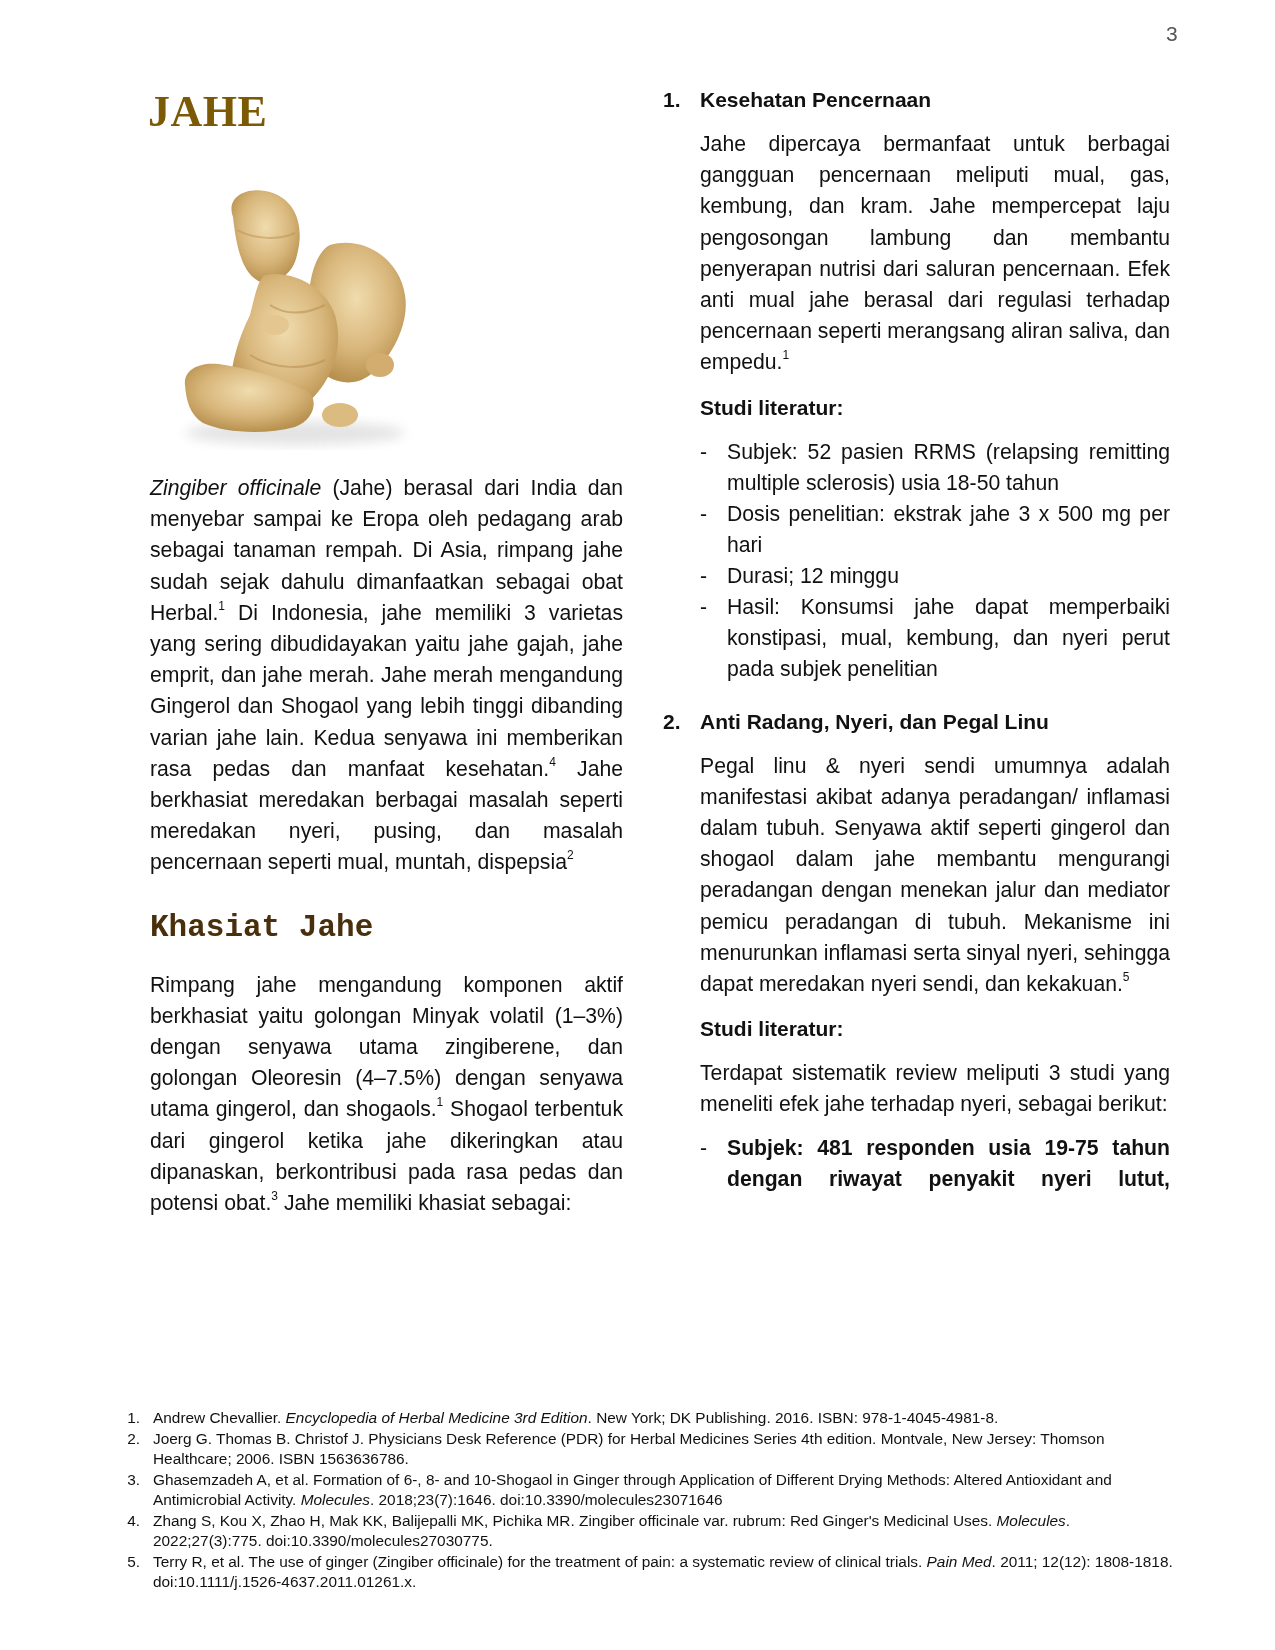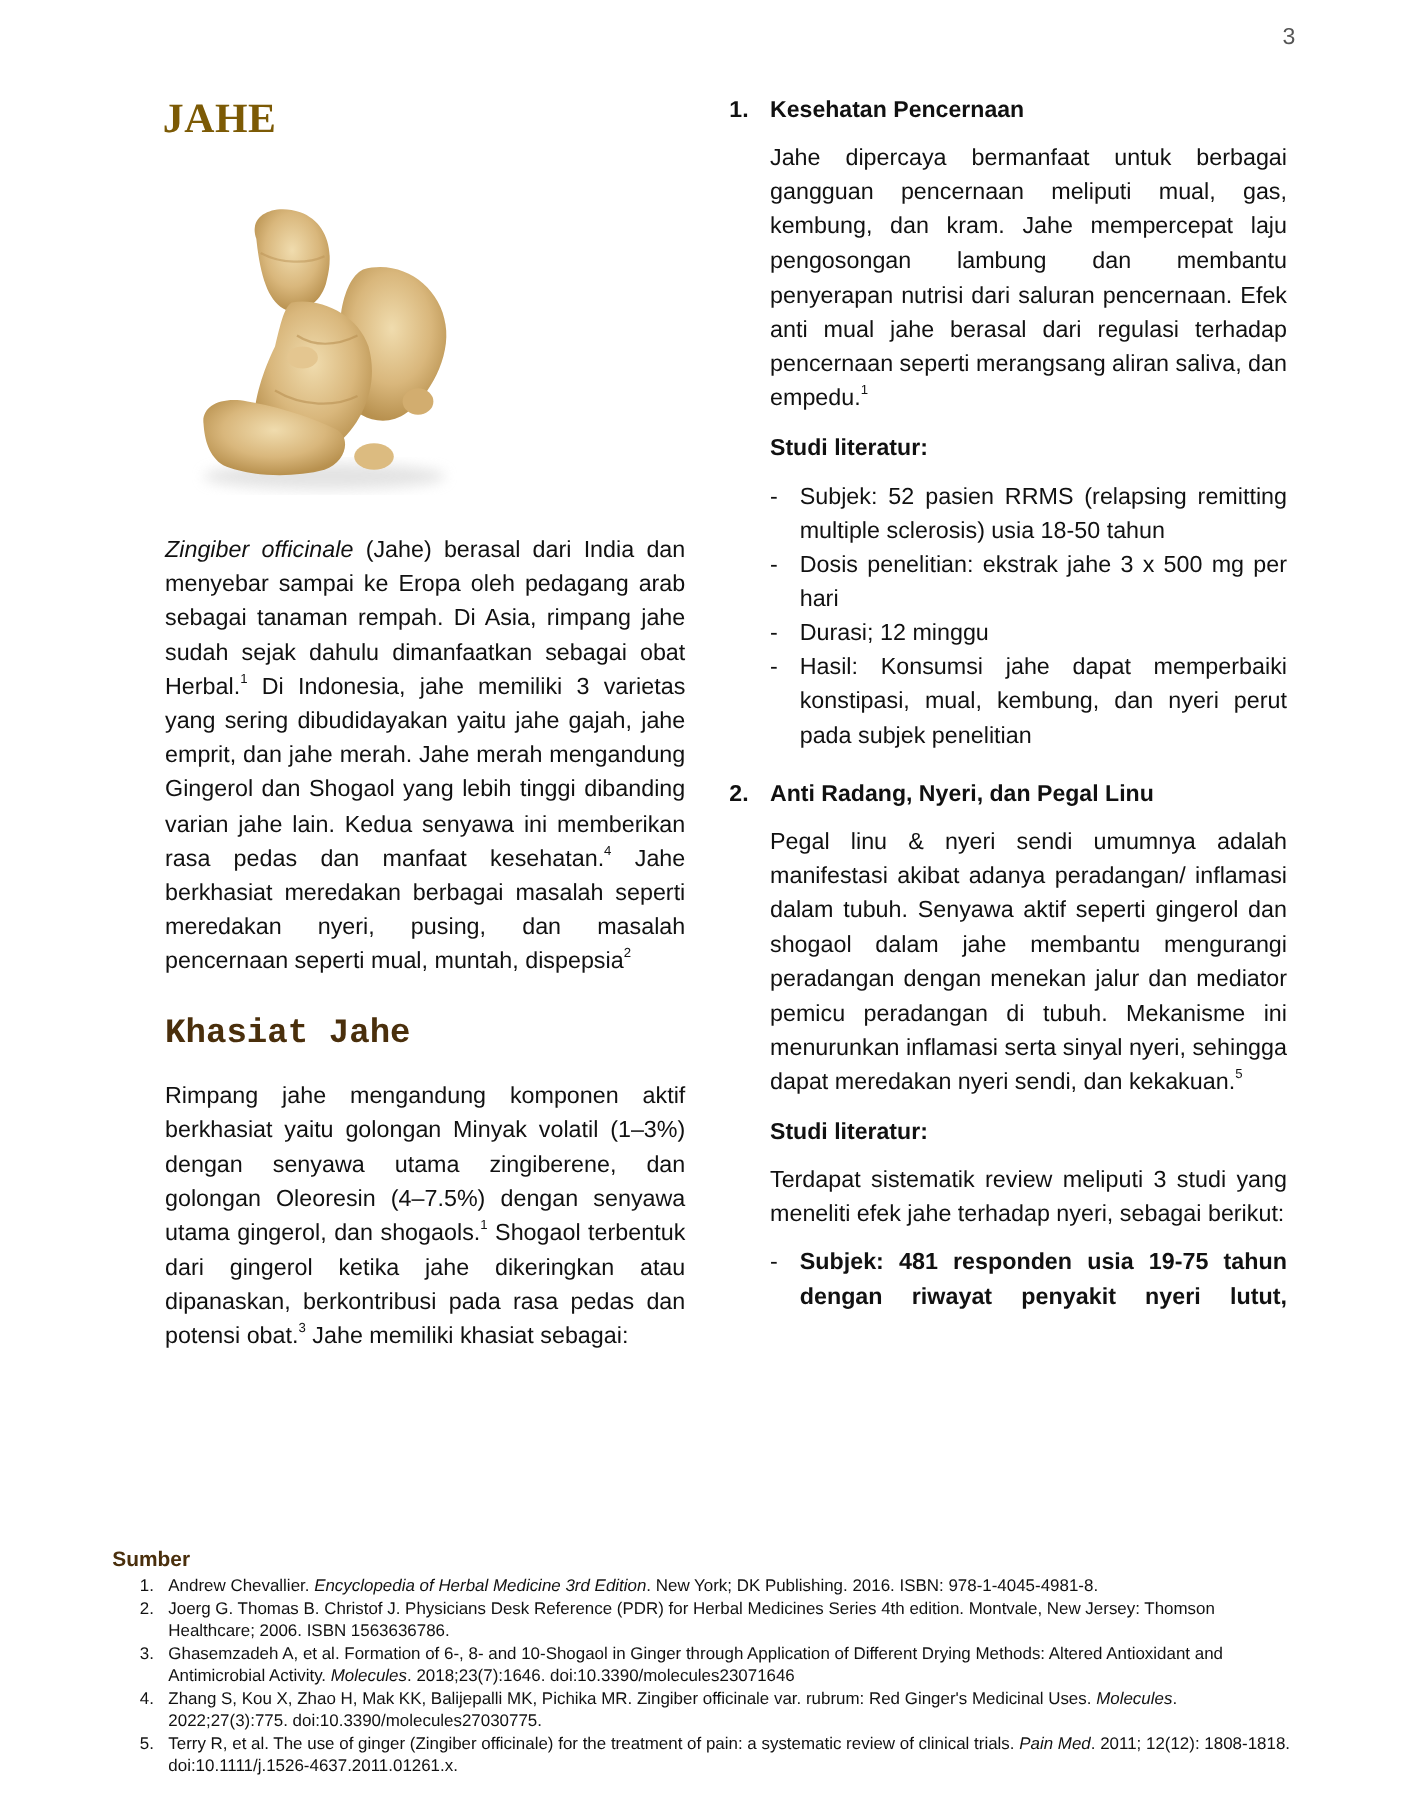--- a/index.html
+++ b/index.html
@@ -1,20 +1,20 @@
 <!DOCTYPE html>
 <html><head>
 <meta charset="utf-8">
 <style>
   html, body { margin: 0; padding: 0; background: #ffffff; }
   body { width: 1275px; height: 1650px; position: relative; overflow: hidden; font-family: "Liberation Sans", sans-serif; color: #111; }
   .page-number { position: absolute; top: 22px; left: 1166px; font-size: 21px; color: #555; }
-  .title { position: absolute; top: 86px; left: 148px; font-family: "Liberation Serif", serif; font-weight: bold; font-size: 38px; color: #7c5a05; letter-spacing: 0.5px; margin: 0; }
+  .title { position: absolute; top: 86px; left: 148px; font-family: "Liberation Serif", serif; font-weight: bold; font-size: 44px; color: #7c5a05; letter-spacing: 0.5px; margin: 0; }
   .ginger { position: absolute; top: 165px; left: 155px; width: 275px; height: 290px; }
-  .col-left { position: absolute; top: 484px; left: 150px; width: 473px; }
+  .col-left { position: absolute; top: 472px; left: 150px; width: 473px; }
   .col-right { position: absolute; top: 86px; left: 700px; width: 470px; }
   p { margin: 0; font-size: 21.2px; line-height: 31.2px; text-align: justify; }
   sup { font-size: 12px; line-height: 0; position: relative; top: -2px; }
   .h2 { font-family: Liberation Mono, monospace; font-weight: bold; font-size: 31px; color: #4a2f0c; margin: 32px 0 24px 0; }
   .num-head { display: flex; font-weight: bold; font-size: 21px; line-height: 28px; margin-left: -37px; }
   .num-head .n { width: 37px; }
   .sect-body { margin-top: 14px; }
   .studi { font-weight: bold; font-size: 21px; margin: 16px 0 14px 0; line-height: 28px; }
   ul.dash { list-style: none; margin: 0; padding: 0; }
   ul.dash li { display: flex; font-size: 21.2px; line-height: 31px; }
@@ -118,21 +118,20 @@
         <li>
             <span class="d">-</span>
             <span class="t" style="text-align-last: justify; font-weight: bold;">Subjek: 481 responden usia 19-75 tahun dengan riwayat penyakit nyeri lutut,</span>
           </li>
       </ul>
     </div>
   </div>
 </div>
 
 <div class="sources">
-  <div class="sources-title">Sumber</div>
   <ol class="refs">
     <li>
         <span class="rn">1.</span>
         <span class="rt"><span>Andrew Chevallier. </span><i>Encyclopedia of Herbal Medicine 3rd Edition</i><span>. New York; DK Publishing. 2016. ISBN: 978-1-4045-4981-8.</span></span>
       </li>
     <li>
         <span class="rn">2.</span>
         <span class="rt"><span>Joerg G. Thomas B. Christof J. Physicians Desk Reference (PDR) for Herbal Medicines Series 4th edition. Montvale, New Jersey: Thomson Healthcare; 2006. ISBN 1563636786.</span><i></i><span></span></span>
       </li>
     <li>

